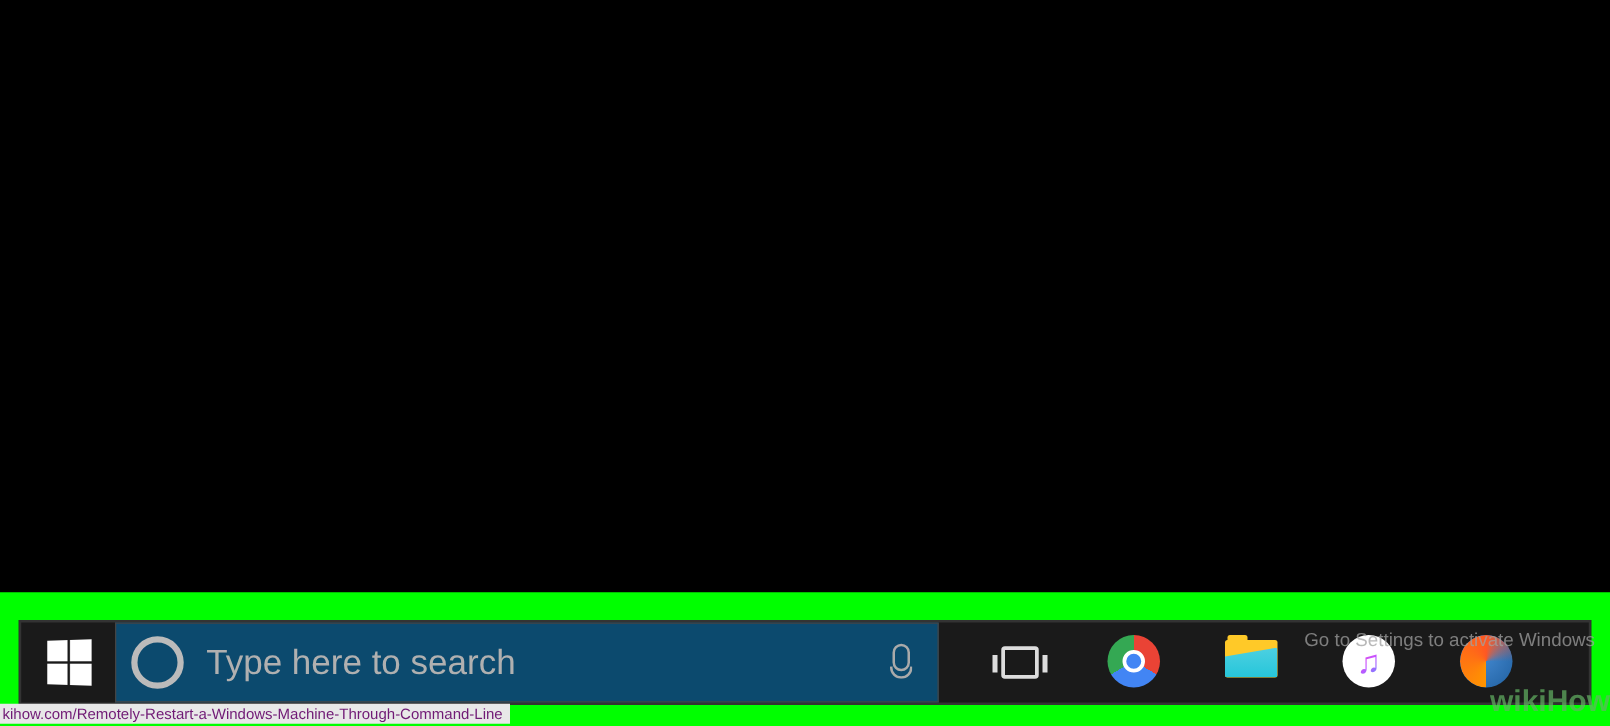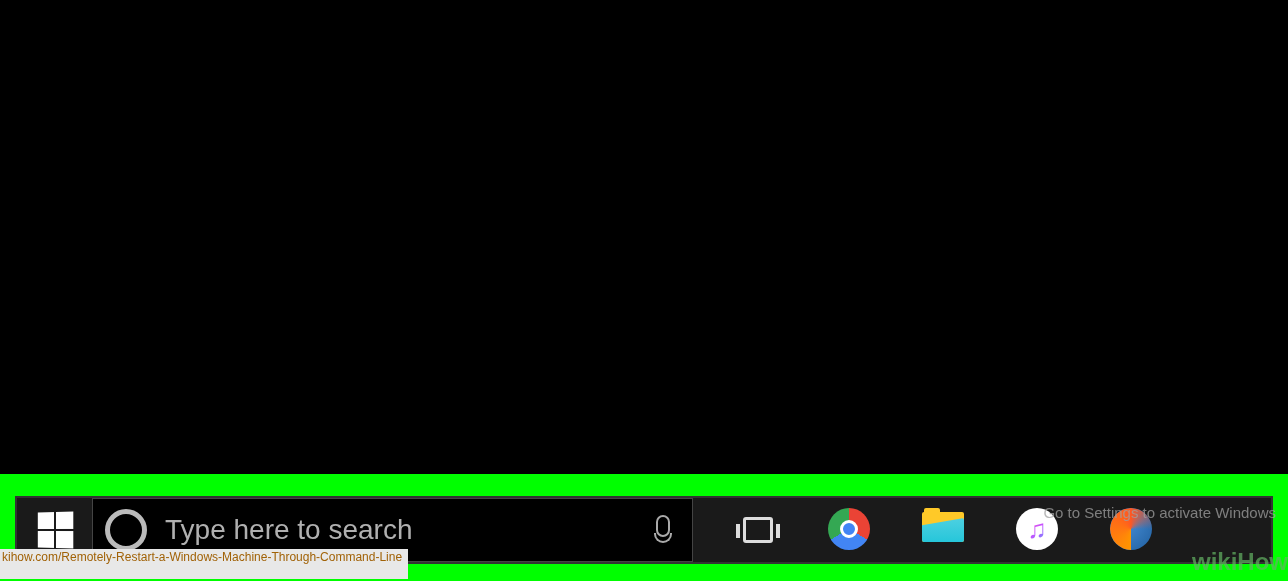--- a/index.html
+++ b/index.html
@@ -61,23 +61,23 @@
       display: grid;
       grid-template-columns: 1fr 1fr;
       grid-template-rows: 1fr 1fr;
       gap: 2px;
       transform: perspective(100px) rotateY(-10deg);
     }
     .windows-logo div {
       background: #ffffff;
     }
     .search-box {
-      width: 601px;
+      width: 659px;
       height: 64px;
-      background: #000000;
+      background: #0c4a6e;
       display: flex;
       align-items: center;
       position: relative;
       border: 1px solid #444;
     }
     .cortana-icon {
       width: 42px;
       height: 42px;
       margin-left: 12px;
       border: 5px solid #bbb;
@@ -264,23 +264,23 @@
     .activate-subtitle {
       color: rgba(160, 160, 160, 0.75);
       font-size: 15px;
       font-weight: 400;
     }
     .url-label {
       position: absolute;
       bottom: 2px;
       left: 0;
       background: #e8e8e8;
-      color: #a16207;
+      color: #701a75;
       font-size: 12px;
-      padding: 1px 6px 15px 2px;
+      padding: 1px 6px 1px 2px;
       font-family: Arial, sans-serif;
       z-index: 50;
     }
     .wikihow-watermark {
       position: absolute;
       bottom: 5px;
       right: 0;
       color: rgba(100, 180, 100, 0.7);
       font-size: 24px;
       font-weight: bold;

